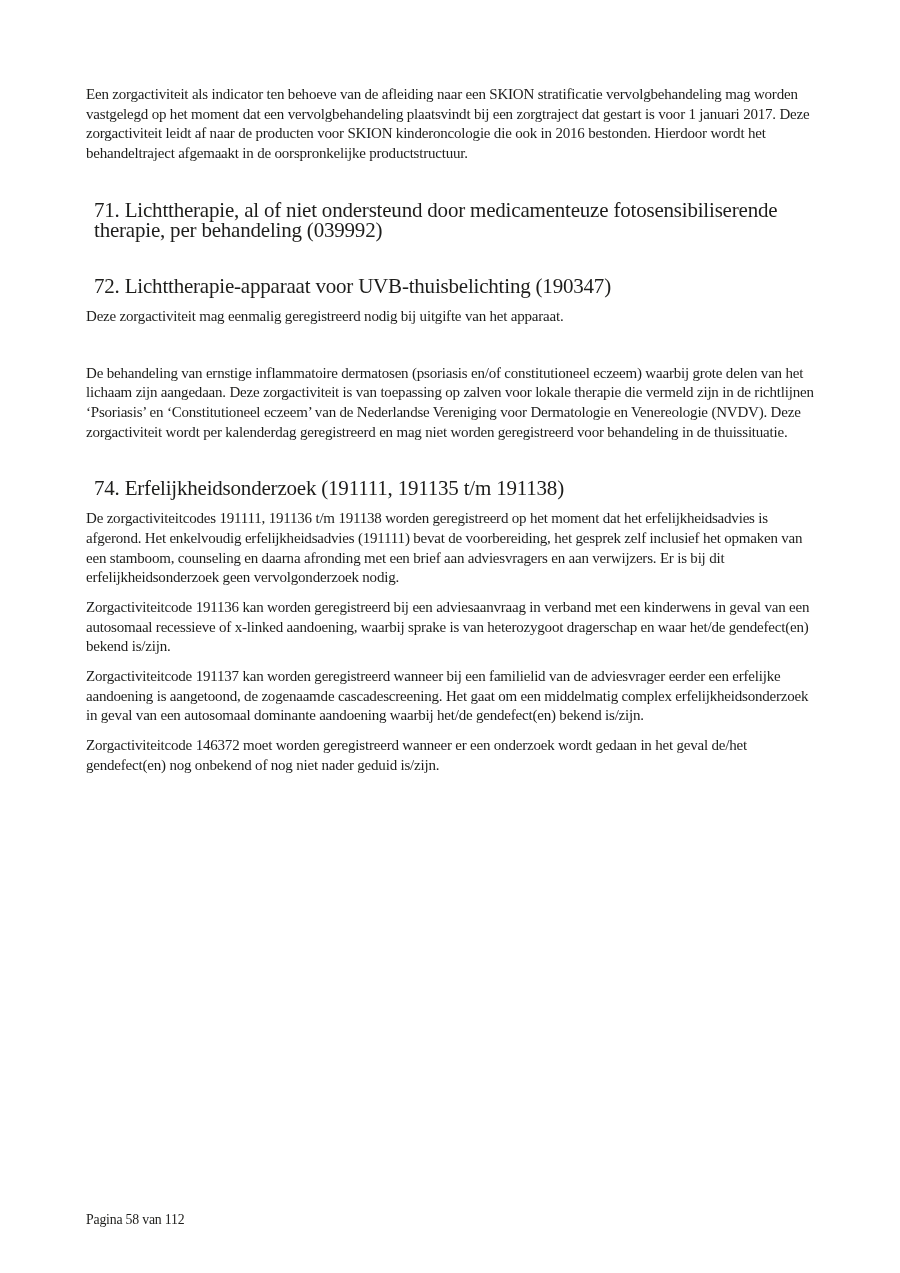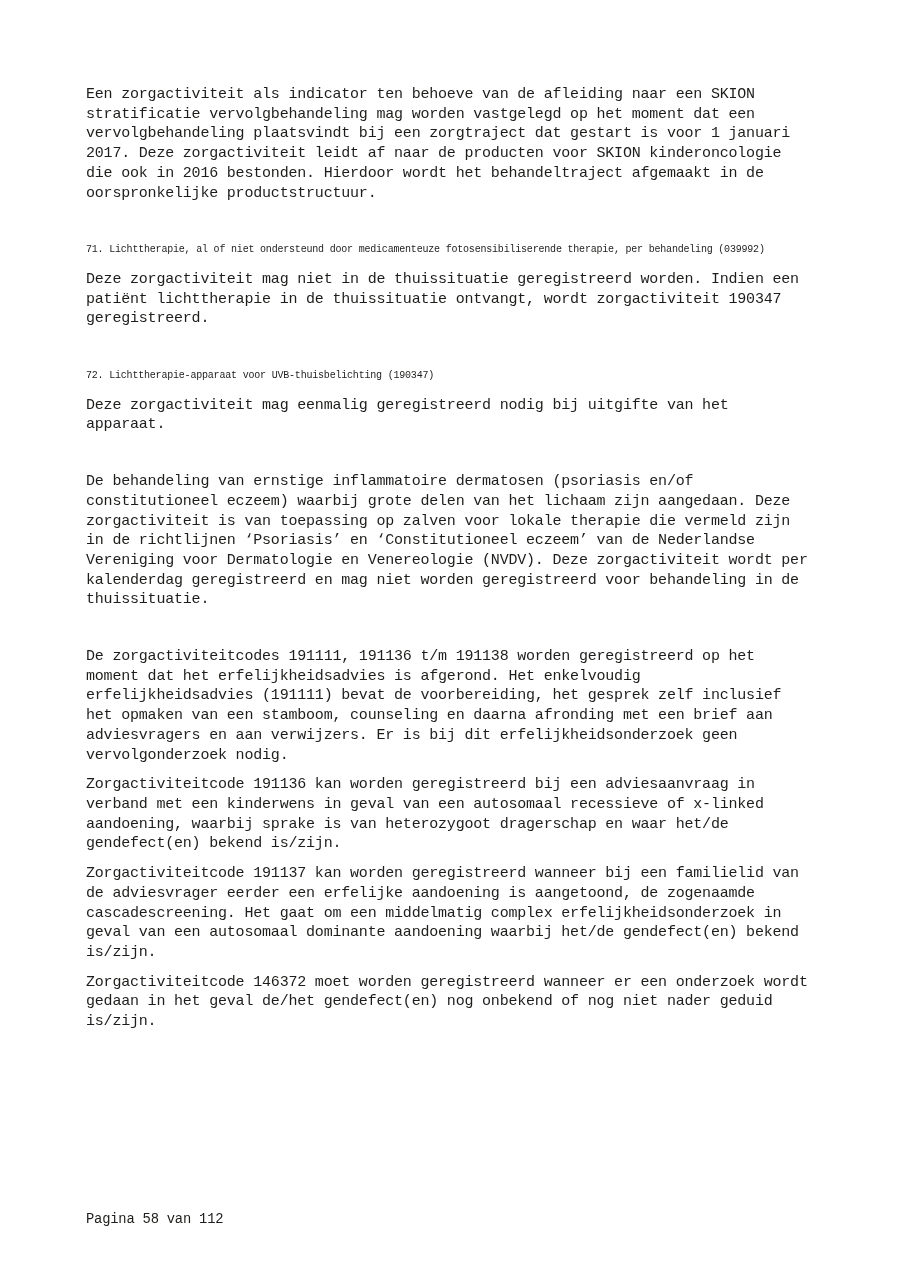--- a/index.html
+++ b/index.html
@@ -6,42 +6,42 @@
     margin: 0;
     padding: 0;
     background: #ffffff;
   }
   .page {
     position: relative;
     width: 884px;
     height: 1273px;
     background: #ffffff;
     overflow: hidden;
-    font-family: Liberation Mono, monospace;
+    font-family: Liberation Serif, serif;
     color: #1d1d1b;
   }
   .content {
     position: absolute;
     top: 85px;
     left: 86px;
     width: 730px;
   }
   .content p {
     margin: 0 0 10px 0;
     font-size: 15px;
     line-height: 19.7px;
     letter-spacing: -0.2px;
     color: #1d1d1b;
   }
   .section {
     margin-top: 37px;
   }
   .section .heading {
-    margin: 0 0 10px 0;
-    font-size: 10px;
+    margin: 0 0 10px 8px;
+    font-size: 21px;
     line-height: 19.7px;
     letter-spacing: -0.2px;
     font-weight: normal;
   }
   .footer {
     position: absolute;
     left: 86px;
     right: 85px;
     top: 1211px;
     display: flex;
@@ -56,33 +56,33 @@
 </head>
 <body>
 
 <div class="page">
   <div class="content">
 
     <p>Een zorgactiviteit als indicator ten behoeve van de afleiding naar een SKION stratificatie vervolgbehandeling mag worden vastgelegd op het moment dat een vervolgbehandeling plaatsvindt bij een zorgtraject dat gestart is voor 1 januari 2017. Deze zorgactiviteit leidt af naar de producten voor SKION kinderoncologie die ook in 2016 bestonden. Hierdoor wordt het behandeltraject afgemaakt in de oorspronkelijke productstructuur.</p>
 
     <div class="section">
       <p class="heading">71. Lichttherapie, al of niet ondersteund door medicamenteuze fotosensibiliserende therapie, per behandeling (039992)</p>
-      <p>Deze zorgactiviteit mag niet in de thuissituatie geregistreerd worden. Indien een patiënt lichttherapie in de thuissituatie ontvangt, wordt zorgactiviteit 190347 geregistreerd.</p>
     </div>
 
     <div class="section">
       <p class="heading">72. Lichttherapie-apparaat voor UVB-thuisbelichting (190347)</p>
       <p>Deze zorgactiviteit mag eenmalig geregistreerd nodig bij uitgifte van het apparaat.</p>
     </div>
 
     <div class="section">
       <p>De behandeling van ernstige inflammatoire dermatosen (psoriasis en/of constitutioneel eczeem) waarbij grote delen van het lichaam zijn aangedaan. Deze zorgactiviteit is van toepassing op zalven voor lokale therapie die vermeld zijn in de richtlijnen ‘Psoriasis’ en ‘Constitutioneel eczeem’ van de Nederlandse Vereniging voor Dermatologie en Venereologie (NVDV). Deze zorgactiviteit wordt per kalenderdag geregistreerd en mag niet worden geregistreerd voor behandeling in de thuissituatie.</p>
     </div>
 
     <div class="section">
+      <p class="heading">74. Erfelijkheidsonderzoek (191111, 191135 t/m 191138)</p>
       <p>De zorgactiviteitcodes 191111, 191136 t/m 191138 worden geregistreerd op het moment dat het erfelijkheidsadvies is afgerond. Het enkelvoudig erfelijkheidsadvies (191111) bevat de voorbereiding, het gesprek zelf inclusief het opmaken van een stamboom, counseling en daarna afronding met een brief aan adviesvragers en aan verwijzers. Er is bij dit erfelijkheidsonderzoek geen vervolgonderzoek nodig.</p>
       <p>Zorgactiviteitcode 191136 kan worden geregistreerd bij een adviesaanvraag in verband met een kinderwens in geval van een autosomaal recessieve of x-linked aandoening, waarbij sprake is van heterozygoot dragerschap en waar het/de gendefect(en) bekend is/zijn.</p>
       <p>Zorgactiviteitcode 191137 kan worden geregistreerd wanneer bij een familielid van de adviesvrager eerder een erfelijke aandoening is aangetoond, de zogenaamde cascadescreening. Het gaat om een middelmatig complex erfelijkheidsonderzoek in geval van een autosomaal dominante aandoening waarbij het/de gendefect(en) bekend is/zijn.</p>
       <p>Zorgactiviteitcode 146372 moet worden geregistreerd wanneer er een onderzoek wordt gedaan in het geval de/het gendefect(en) nog onbekend of nog niet nader geduid is/zijn.</p>
     </div>
 
   </div>
 
   <div class="footer">
     <span>Pagina 58 van 112</span>

